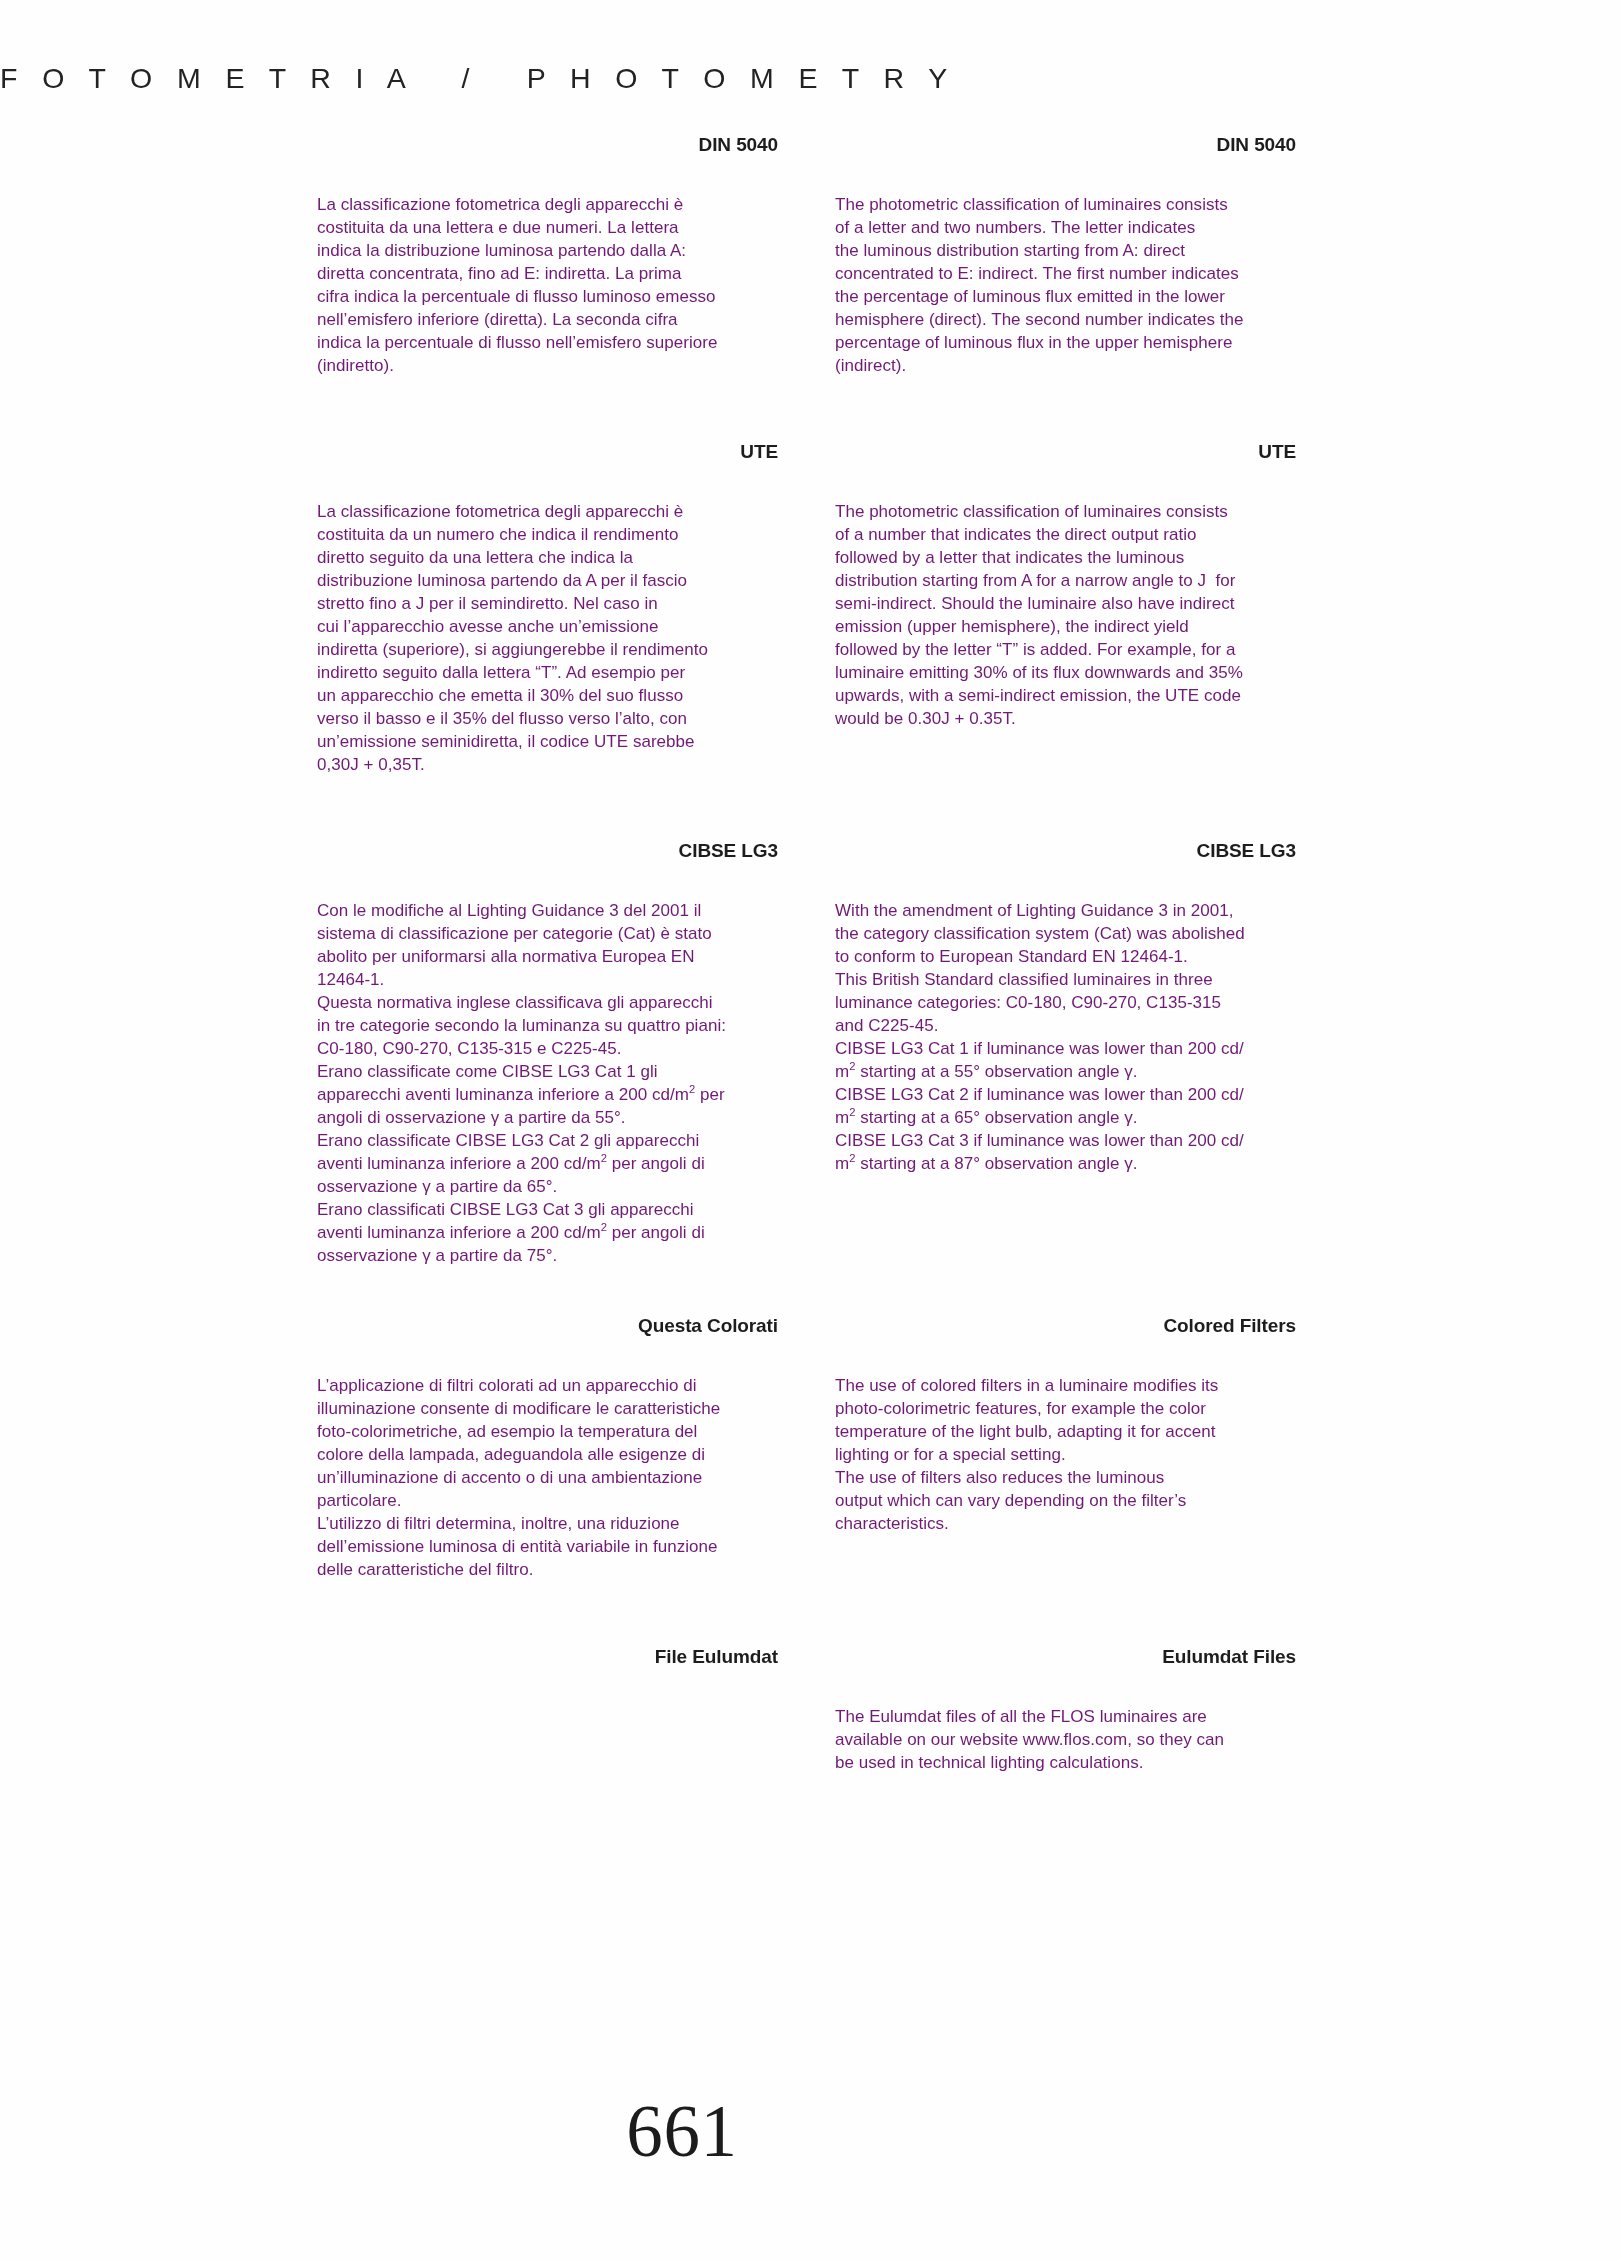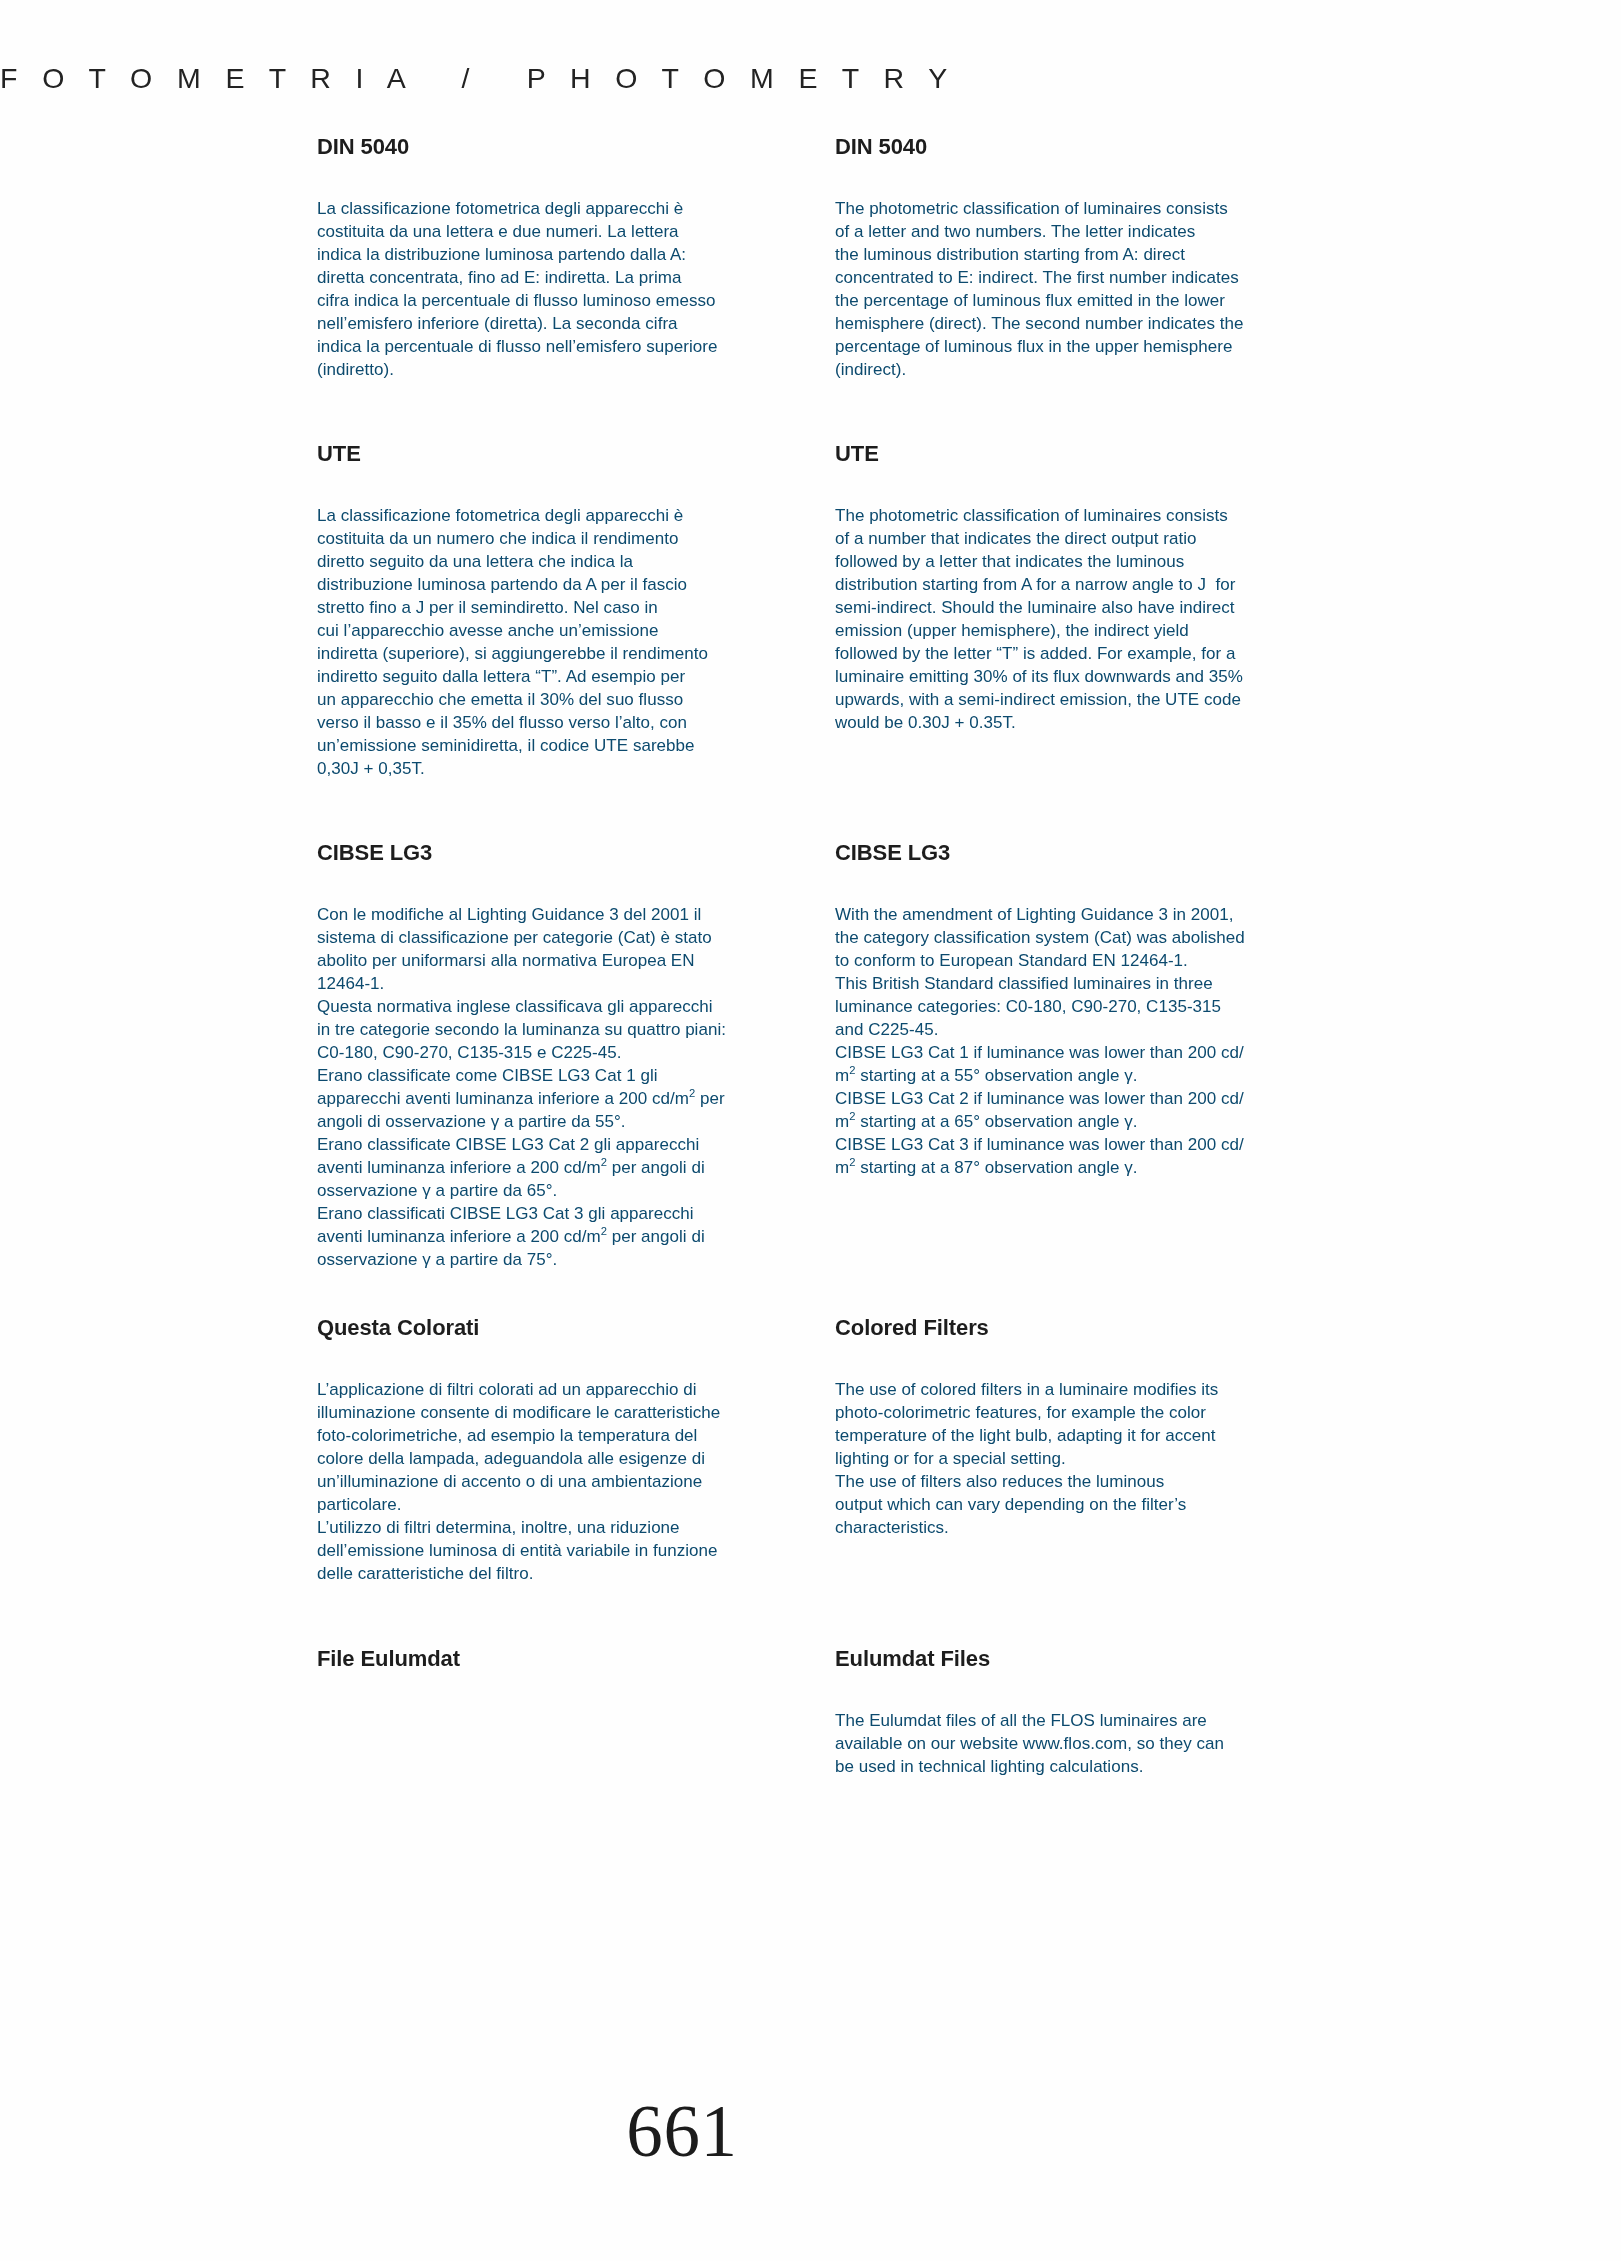--- a/index.html
+++ b/index.html
@@ -31,34 +31,35 @@
     text-align: left;
     font-size: 28.5px;
     font-weight: 400;
     letter-spacing: 8.4px;
     color: #232323;
     font-family: "Liberation Sans", sans-serif;
     white-space: pre;
   }
 
   .section-heading {
-    font-size: 22px;
+    font-size: 19px;
     font-weight: 700;
     line-height: 1.25;
     color: #1d1d1d;
     letter-spacing: -0.1px;
     margin: 0;
     padding: 0;
+    text-align: right;
   }
 
   .section-body {
     font-size: 17px;
     font-weight: 400;
     line-height: 23px;
-    color: #0c4a6e;
+    color: #701a75;
     letter-spacing: 0.03px;
     margin: 0;
     padding: 0;
     white-space: pre-wrap;
   }
 
   
   .srow {
     position: absolute;
     left: 317px;

